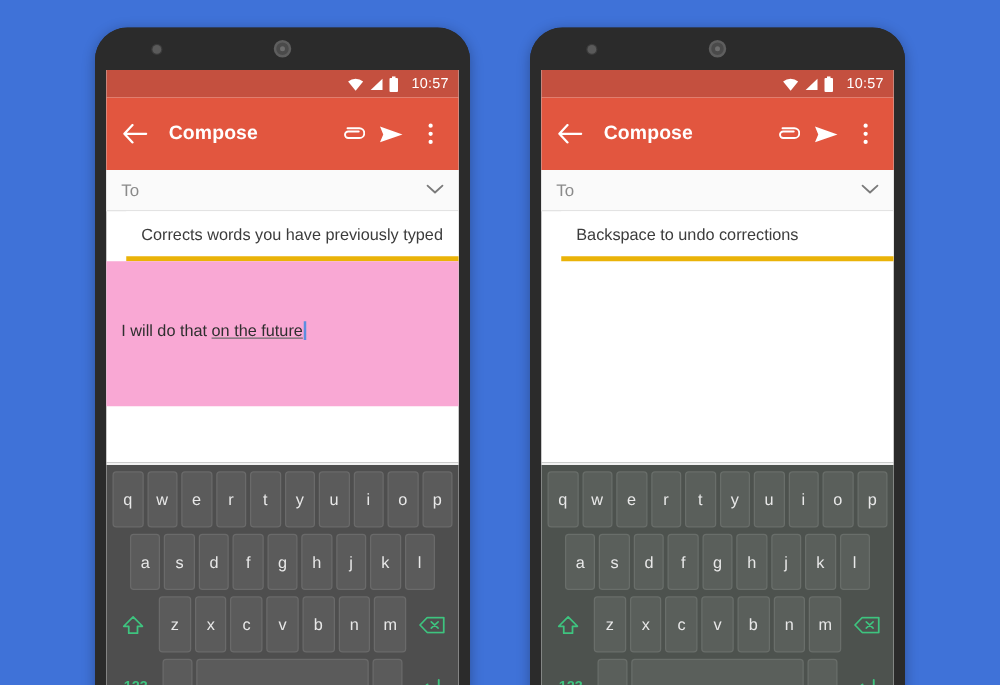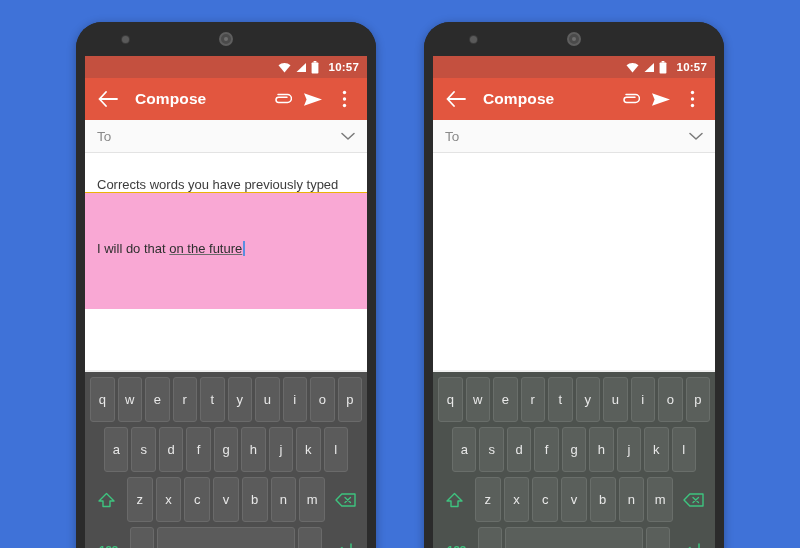--- a/index.html
+++ b/index.html
@@ -74,28 +74,28 @@
     display: flex;
     align-items: center;
     justify-content: flex-end;
     padding-right: 8px;
     gap: 4px;
   }
   .sb-icon { display: block; }
   .sb-time {
     color: #ffffff;
     font-size: 11.5px;
-    font-weight: bold;
+    font-weight: normal;
     letter-spacing: 0.2px;
     margin-left: 6px;
   }
 
   
   .toolbar {
-    height: 42px;
+    height: 58px;
     background: #e2563f;
     display: flex;
     align-items: center;
     padding: 0 10px;
   }
   .tb-back { width: 26px; height: 26px; display:flex; align-items:center; justify-content:center; }
   .tb-title {
     color: #ffffff;
     font-size: 15.5px;
     font-weight: bold;
@@ -119,24 +119,25 @@
     padding: 16px 12px;
   }
   .field-to .lbl {
     flex: 1;
     color: #8a8a8a;
     font-size: 13.5px;
   }
   .field-subject {
     height: 40px;
     background: #ffffff;
-    border-bottom: 1px solid #eab308;
-    display: flex;
-    align-items: flex-end;
+    border-bottom: 4px solid #eab308;
+    display: flex;
+    align-items: center;
     padding: 0 12px;
+    margin-left: 16px;
   }
   .field-subject .txt {
     color: #3c3c3c;
     font-size: 13px;
   }
   .field-body {
     height: 116px;
     background: #f9a8d4;
     padding: 48px 12px 0 12px;
   }
@@ -396,20 +397,23 @@
 
     <div class="field-to">
       <span class="lbl">To</span>
       <span>
         <svg width="14" height="9" viewBox="0 0 14 9">
             <path d="M1 1.5 L7 7 L13 1.5" stroke="#7a7a7a" stroke-width="1.5" fill="none" stroke-linecap="round" stroke-linejoin="round"></path>
           </svg>
       </span>
     </div>
 
+    <div class="field-subject">
+      <span class="txt">Backspace to undo corrections</span>
+    </div>
 
 
     <div class="keyboard">
       <div class="krow">
         <div class="key">q</div>
         <div class="key">w</div>
         <div class="key">e</div>
         <div class="key">r</div>
         <div class="key">t</div>
         <div class="key">y</div>

